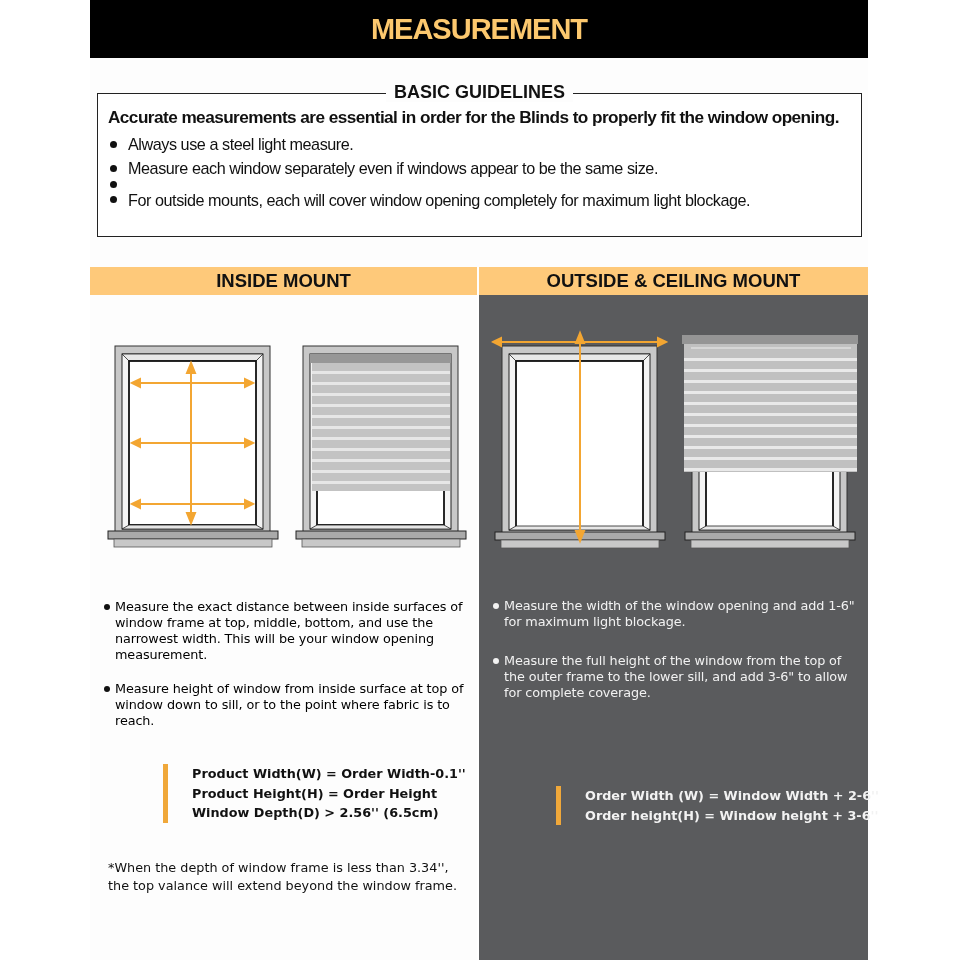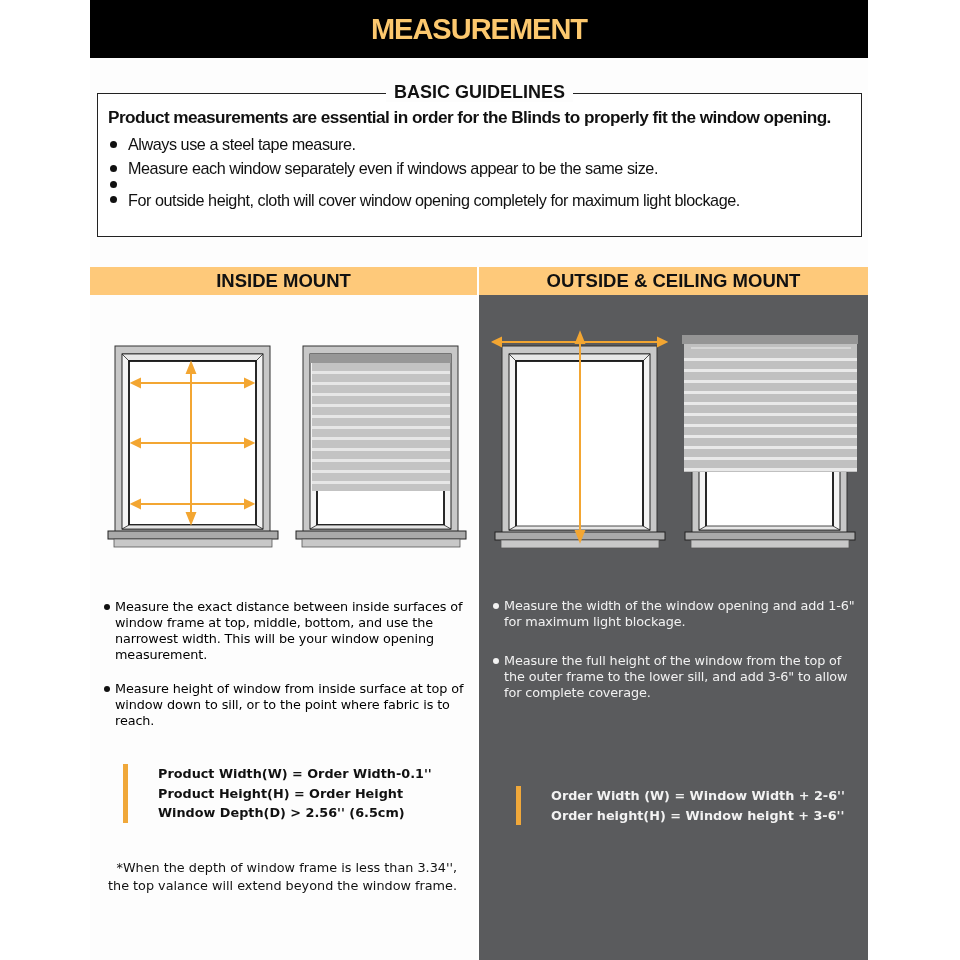--- a/index.html
+++ b/index.html
@@ -30,54 +30,54 @@
   svg { display: block; }
 
   .bullets { position: absolute; list-style: none; }
   .bullets li { position: relative; padding-left: 11px; font-family: "DejaVu Sans", sans-serif; font-size: 12.8px; line-height: 16px; letter-spacing: -0.1px; }
   .bullets li .b { position: absolute; left: 0; top: 5px; width: 6px; height: 6px; border-radius: 50%; }
   .col-left .bullets li { color: #000000; }
   .col-left .bullets li .b { background: #111; }
   .col-right .bullets li { color: #f2f2f2; }
   .col-right .bullets li .b { background: #f2f2f2; }
 
-  .formula { position: absolute; padding-left: 30px; border-left: 5px solid #f0a83a; }
+  .formula { position: absolute; padding-left: 24px; border-left: 5px solid #f0a83a; margin-left: 40px; }
   .formula div { font-family: "DejaVu Sans", sans-serif; font-weight: bold; font-size: 12.8px; line-height: 19.5px; white-space: nowrap; }
   .col-left .formula div { color: #111; }
   .col-right .formula div { color: #f2f2f2; }
 
   .note { position: absolute; font-family: "DejaVu Sans", sans-serif; font-size: 12.8px; line-height: 17.5px; color: #111; }
 </style>
 </head>
 <body>
 
 <div class="page">
 
   <div class="top-banner">
     <h1>MEASUREMENT</h1>
   </div>
 
   <div class="guidelines">
     <div class="guidelines-title"><span>BASIC GUIDELINES</span></div>
-    <div class="guidelines-lead">Product measurements are essential in order for the Blinds to properly fit the window opening.</div>
+    <div class="guidelines-lead">Accurate measurements are essential in order for the Blinds to properly fit the window opening.</div>
     <ul>
       <li>
           <span class="dot"></span>
-          <span>Always use a steel tape measure.</span>
+          <span>Always use a steel light measure.</span>
         </li>
       <li>
           <span class="dot"></span>
           <span>Measure each window separately even if windows appear to be the same size.</span>
         </li>
       <li>
           <span class="dot"></span>
         </li>
       <li>
           <span class="dot"></span>
-          <span>For outside height, cloth will cover window opening completely for maximum light blockage.</span>
+          <span>For outside mounts, each will cover window opening completely for maximum light blockage.</span>
         </li>
     </ul>
   </div>
 
   <div class="col col-left">
     <div class="col-head">
       <span>INSIDE MOUNT</span>
     </div>
 
     <div class="illus" style="left:17px; top:78px;">
@@ -136,21 +136,21 @@
       <li style="margin-bottom:18px;"><span class="b"></span><span>Measure the exact distance between inside surfaces of window frame at top, middle, bottom, and use the narrowest width. This will be your window opening measurement.</span></li>
       <li><span class="b"></span><span>Measure height of window from inside surface at top of window down to sill, or to the point where fabric is to reach.</span></li>
     </ul>
 
     <div class="formula" style="left:33px; top:497px;">
       <div>Product Width(W) = Order Width-0.1''</div>
       <div>Product Height(H) = Order Height</div>
       <div>Window Depth(D) &gt; 2.56'' (6.5cm)</div>
     </div>
 
-    <div class="note" style="left:18px; top:592px;text-align:right;">
+    <div class="note" style="left:18px; top:592px;">
       <div>*When the depth of window frame is less than 3.34'',</div>
       <div>the top valance will extend beyond the window frame.</div>
     </div>
   </div>
 
   <div class="col-divider"></div>
 
   <div class="col col-right">
     <div class="col-head">
       <span>OUTSIDE &amp; CEILING MOUNT</span>

